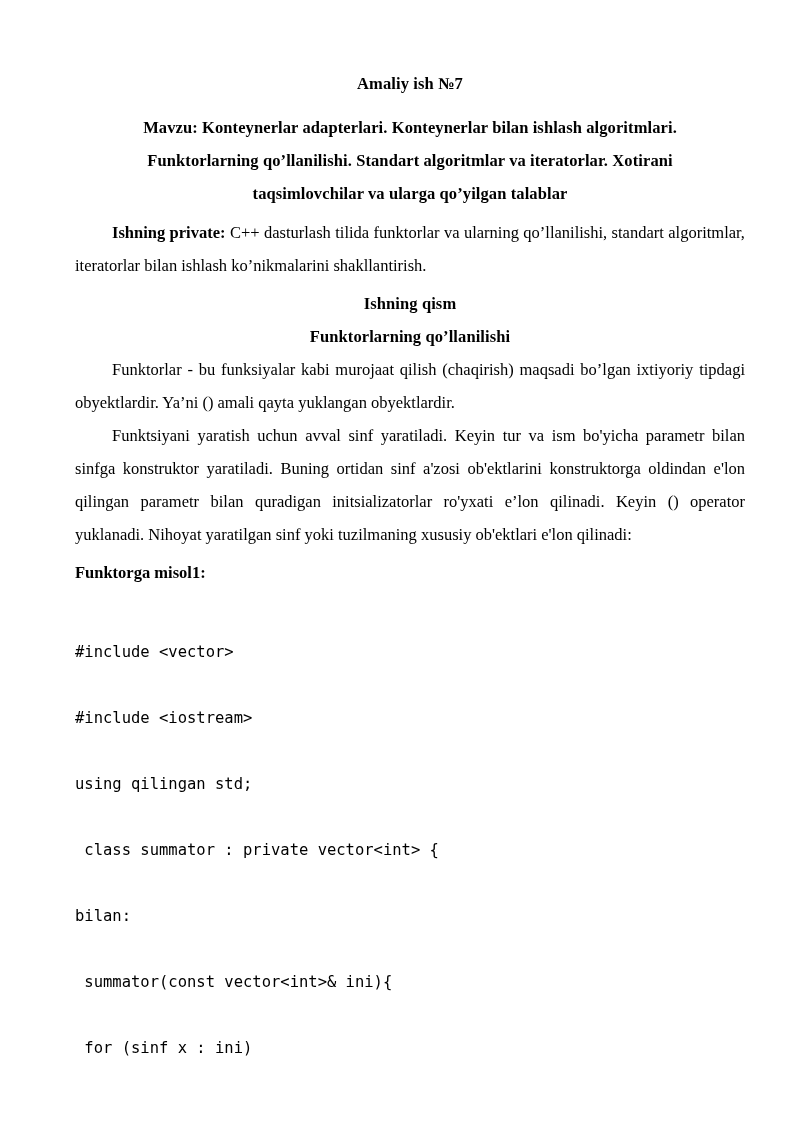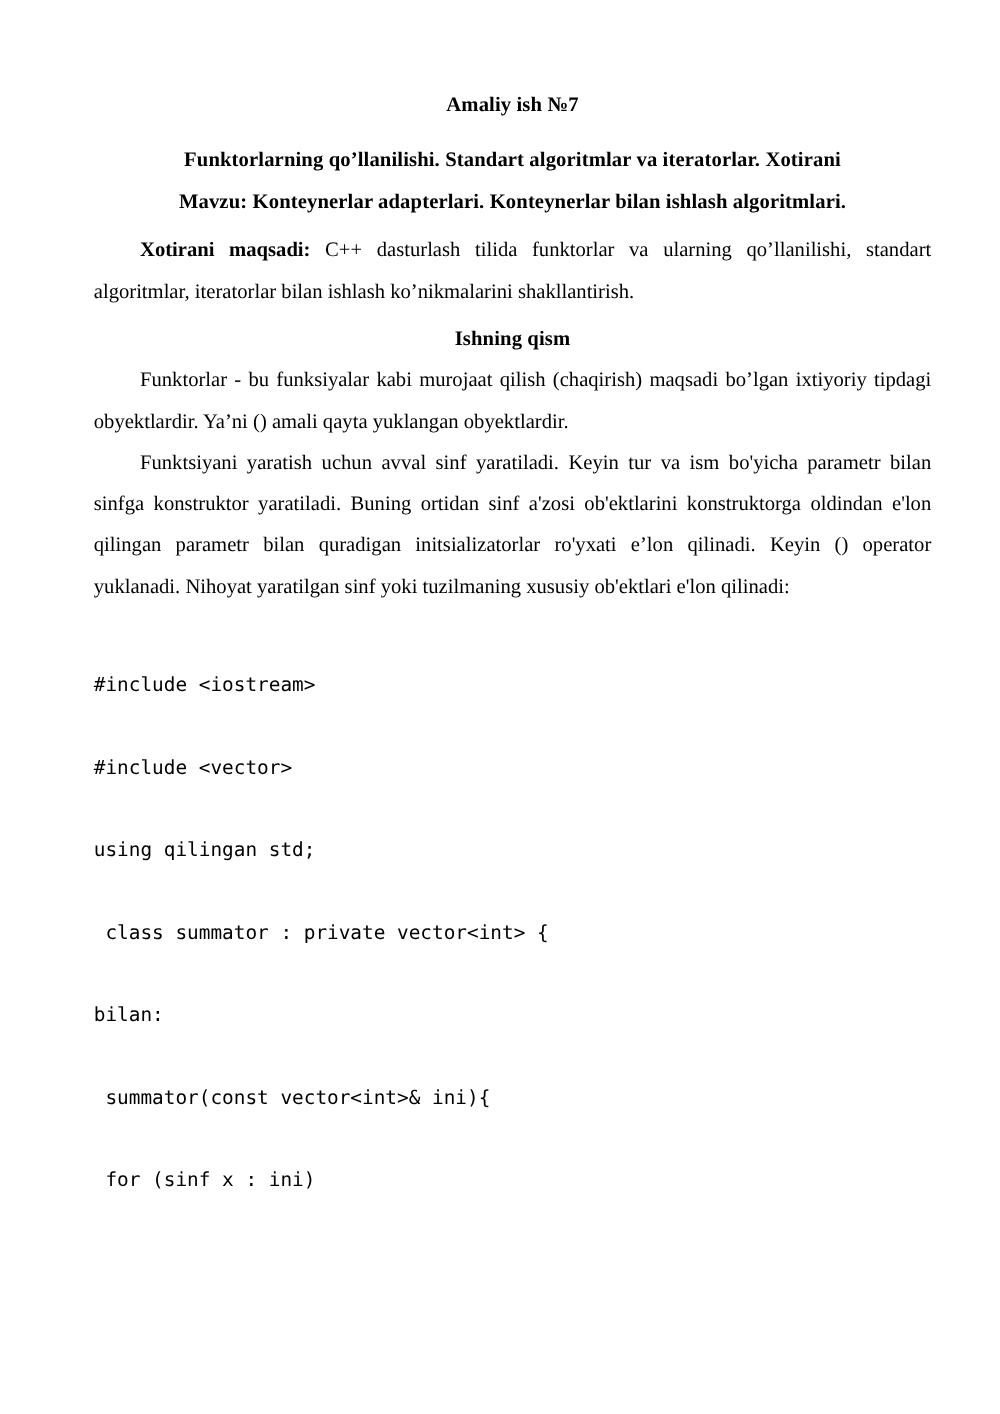--- a/index.html
+++ b/index.html
@@ -107,37 +107,40 @@
 </style>
 </head>
 <body>
 
 <div class="page">
   <div class="content">
 
     <h1 class="doc-title">Amaliy ish №7</h1>
 
     <div class="subtitle-block">
+      <div class="subtitle-line">Mavzu: Konteynerlar adapterlari. Konteynerlar bilan ishlash algoritmlari.</div>
       <div class="subtitle-line">Funktorlarning qo’llanilishi. Standart algoritmlar va iteratorlar. Xotirani</div>
-      <div class="subtitle-line">Mavzu: Konteynerlar adapterlari. Konteynerlar bilan ishlash algoritmlari.</div>
+      <div class="subtitle-line">taqsimlovchilar va ularga qo’yilgan talablar</div>
     </div>
 
-    <p class="para purpose"><b>Xotirani maqsadi:</b><span> C++ dasturlash tilida funktorlar va ularning qo’llanilishi, standart algoritmlar, iteratorlar bilan ishlash ko’nikmalarini shakllantirish.</span></p>
+    <p class="para purpose"><b>Ishning private:</b><span> C++ dasturlash tilida funktorlar va ularning qo’llanilishi, standart algoritmlar, iteratorlar bilan ishlash ko’nikmalarini shakllantirish.</span></p>
 
     <div class="section-heading first">Ishning qism</div>
 
+    <div class="section-heading">Funktorlarning qo’llanilishi</div>
 
     <p class="para">Funktorlar  - bu funksiyalar kabi murojaat qilish (chaqirish) maqsadi bo’lgan ixtiyoriy tipdagi obyektlardir. Ya’ni () amali qayta yuklangan obyektlardir.</p>
 
     <p class="para">Funktsiyani yaratish uchun avval sinf yaratiladi. Keyin tur va ism bo'yicha parametr bilan sinfga konstruktor yaratiladi. Buning ortidan sinf a'zosi ob'ektlarini konstruktorga oldindan e'lon qilingan parametr bilan quradigan initsializatorlar ro'yxati e’lon qilinadi. Keyin () operator yuklanadi. Nihoyat yaratilgan sinf yoki tuzilmaning xususiy ob'ektlari e'lon qilinadi:</p>
 
+    <div class="label-para">Funktorga misol1:</div>
 
     <div class="code-block">
+      <span class="code-line">#include &lt;vector&gt;</span>
       <span class="code-line">#include &lt;iostream&gt;</span>
-      <span class="code-line">#include &lt;vector&gt;</span>
       <span class="code-line">using qilingan std;</span>
       <span class="code-line"> class summator : private vector&lt;int&gt; {</span>
       <span class="code-line">bilan:</span>
       <span class="code-line"> summator(const vector&lt;int&gt;&amp; ini){</span>
       <span class="code-line"> for (sinf x : ini)</span>
       
       
       
       
       

